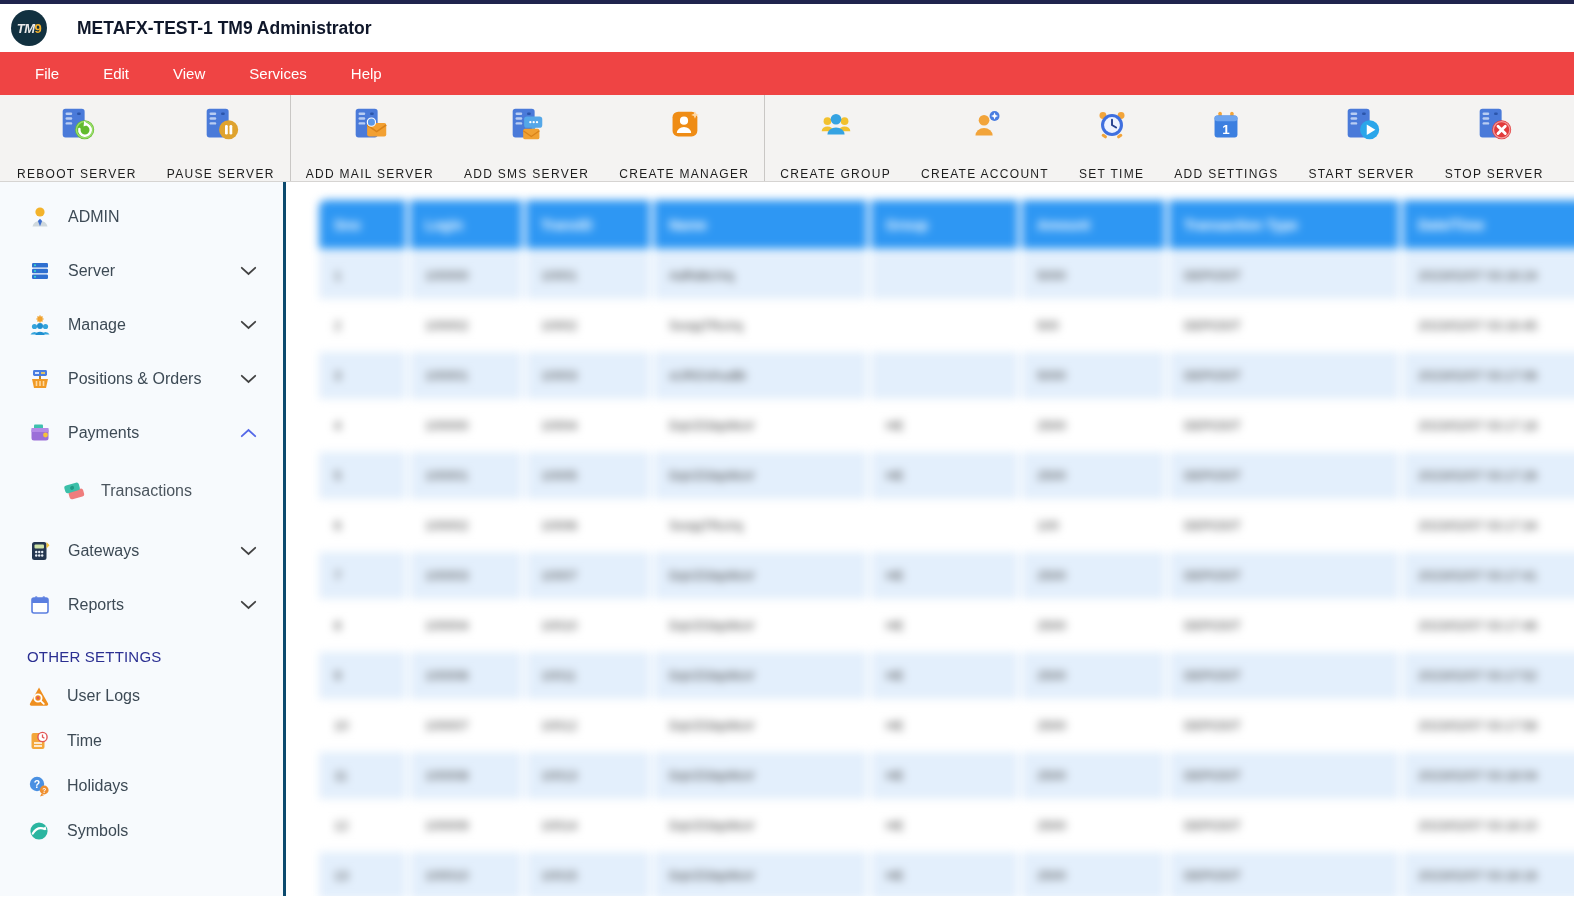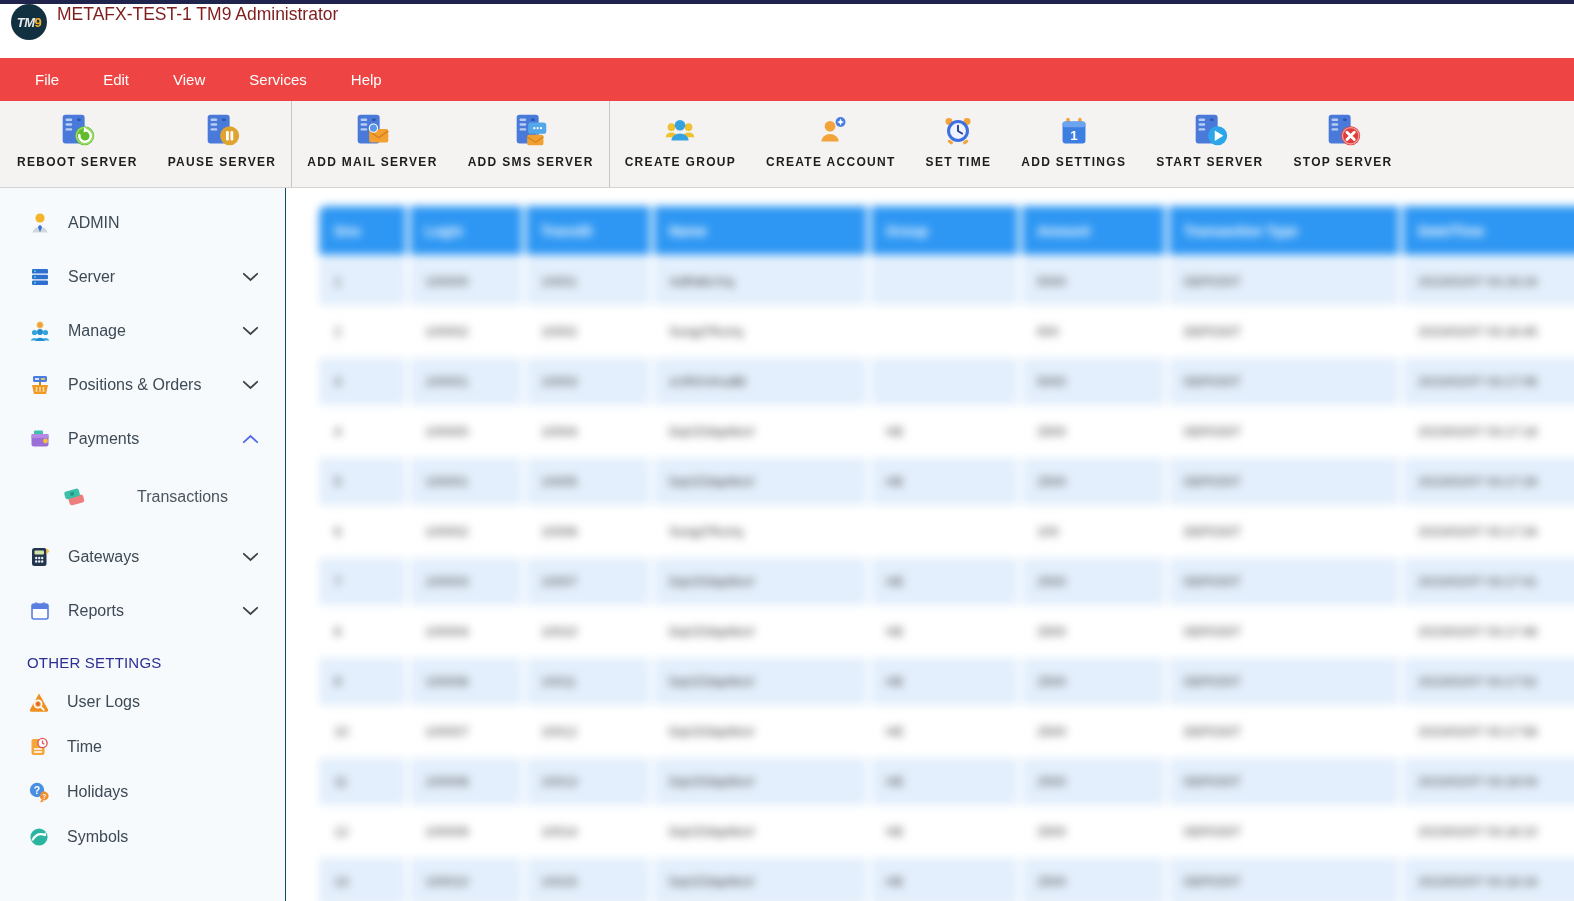--- a/index.html
+++ b/index.html
@@ -1,50 +1,50 @@
 <!DOCTYPE html>
 <html><head>
 <meta charset="utf-8">
 <style>
   * { box-sizing: border-box; margin: 0; padding: 0; }
   html,body { width:1574px; height:901px; overflow:hidden; background:#fff;
     font-family:"Liberation Sans", sans-serif; }
   .top-strip { height:4px; background:#20244d; }
 
   
-  .titlebar { height:54px; background:#fff; display:flex; padding-left:11px; }
+  .titlebar { height:48px; background:#fff; display:flex; align-items:center; padding-left:11px; }
   .logo { width:36px; height:36px; border-radius:50%; background:#123140; color:#e9e9e9;
     display:flex; align-items:center; justify-content:center; font-weight:bold;
     font-style:italic; font-size:13px; letter-spacing:-0.5px; }
   .logo .nine { color:#f6b32a; font-style:normal; }
-  .app-title { margin-left:10px; font-size:17.5px; font-weight:normal; color:#7f1d1d; }
+  .app-title { margin-left:30px; font-size:17.5px; font-weight:bold; color:#0f172a; }
 
   
   .menubar { height:43px; background:#ef4444; display:flex; align-items:center; padding-left:13px; }
   .menu-item { color:#fff; font-size:15px; padding:0 22px; height:100%; display:flex;
     align-items:center; cursor:default; }
 
   
   .toolbar { height:87px; background:#f4f3f2; border-bottom:1px solid #d6d4d2;
     display:flex; align-items:stretch; overflow:hidden; padding-left:2px; white-space:nowrap; }
   .tool-item { display:flex; flex-direction:column; align-items:center; padding:9px 15px 0; }
   .tool-icon { height:42px; display:flex; align-items:center; }
-  .tool-label { margin-top:3px; font-size:12px; font-weight:700; letter-spacing:1.3px; color:#1d1d1d; }
+  .tool-label { margin-top:21px; font-size:12px; font-weight:400; letter-spacing:1.3px; color:#1d1d1d; }
   .tool-sep { width:1px; background:#c9c7c5; }
 
   
   .content { display:flex; height:714px; }
 
-  .sidebar { width:286px; min-width:286px; background:#f7fafd; border-right:1px solid #0c4a6e;
+  .sidebar { width:286px; min-width:286px; background:#f7fafd; border-right:3px solid #0c4a6e;
     padding-top:8px; overflow:hidden; }
   .side-item { display:flex; align-items:center; height:54px; padding:0 26px 0 28px; cursor:default; }
   .side-icon { width:24px; display:flex; justify-content:center; }
   .side-label { margin-left:16px; font-size:16px; color:#3d4a55; flex:1; }
   .side-chevron { display:flex; }
-  .sub-item { height:50px; margin:6px 0 8px; padding-left:62px;gap:36px; }
+  .sub-item { height:50px; margin:6px 0 8px; padding-left:62px; }
   .sub-item .side-label { margin-left:15px; color:#4b555e; }
   .section-label { font-size:15px; font-weight:normal; color:#2b2f92; padding:16px 0 8px 27px;
     letter-spacing:0.2px; }
   .settings-item { height:45px; padding:0 26px 0 27px; }
 
   .main { flex:1; padding:18px 0 0 33px; overflow:hidden; }
   .table-blur { filter: blur(4px); }
   table { border-collapse:separate; border-spacing:4px 3px; width:1365px; table-layout:fixed;
     margin:-3px 0 0 -4px; }
   th { background:#2e97f3; color:#fff; font-size:14px; font-weight:bold; text-align:left;
@@ -133,20 +133,31 @@
           <rect x="22" y="5" width="4" height="2.6" rx="1.3" fill="#2c56ab"></rect>
           <path d="M22 9 h13 a3 3 0 0 1 3 3 v6 a3 3 0 0 1 -3 3 h-4 l-4 4 v-4 h-5 a3 3 0 0 1 -3 -3 v-6 a3 3 0 0 1 3 -3 z" fill="#54a7e8"></path>
           <circle cx="25.5" cy="15" r="1.2" fill="#fff"></circle>
           <circle cx="29" cy="15" r="1.2" fill="#fff"></circle>
           <circle cx="32.5" cy="15" r="1.2" fill="#fff"></circle>
           <rect x="18" y="22" width="17" height="11" rx="2" fill="#f0a132"></rect>
           <path d="M18 24 l8.5 6 8.5 -6" stroke="#d9831a" stroke-width="1.4" fill="none"></path>
         </svg>
       </span>
       <span class="tool-label">ADD SMS SERVER</span>
+    </div>
+    <div class="tool-item">
+      <span class="tool-icon">
+        <svg width="42" height="36" viewBox="0 0 44 36">
+          <rect x="10" y="4" width="26" height="26" rx="6" fill="#ef8c15"></rect>
+          <circle cx="22" cy="13.5" r="4.3" fill="#fff"></circle>
+          <path d="M14.5 26.5 a7.5 6.5 0 0 1 15 0 z" fill="#fff"></path>
+          <path d="M33.5 3.5 l1.2 2.8 2.8 1.2 -2.8 1.2 -1.2 2.8 -1.2 -2.8 -2.8 -1.2 2.8 -1.2 z" fill="#ffd9a6"></path>
+        </svg>
+      </span>
+      <span class="tool-label">CREATE MANAGER</span>
     </div>
     <div class="tool-sep"></div>
     <div class="tool-item">
       <span class="tool-icon">
         <svg width="42" height="36" viewBox="0 0 44 36">
           <circle cx="13" cy="14" r="4" fill="#f2c12e"></circle>
           <path d="M7 24.5 a6 5 0 0 1 12 0 z" fill="#f2c12e"></path>
           <circle cx="31" cy="14" r="4" fill="#f2c12e"></circle>
           <path d="M25 24.5 a6 5 0 0 1 12 0 z" fill="#f2c12e"></path>
           <circle cx="22" cy="12" r="5.6" fill="#35a3e2"></circle>

